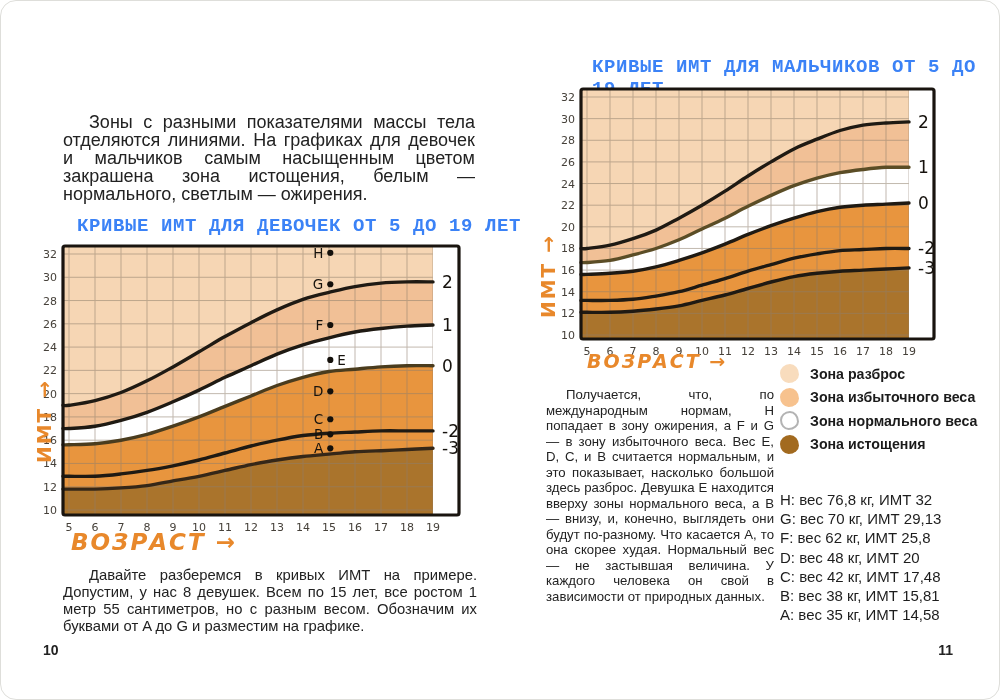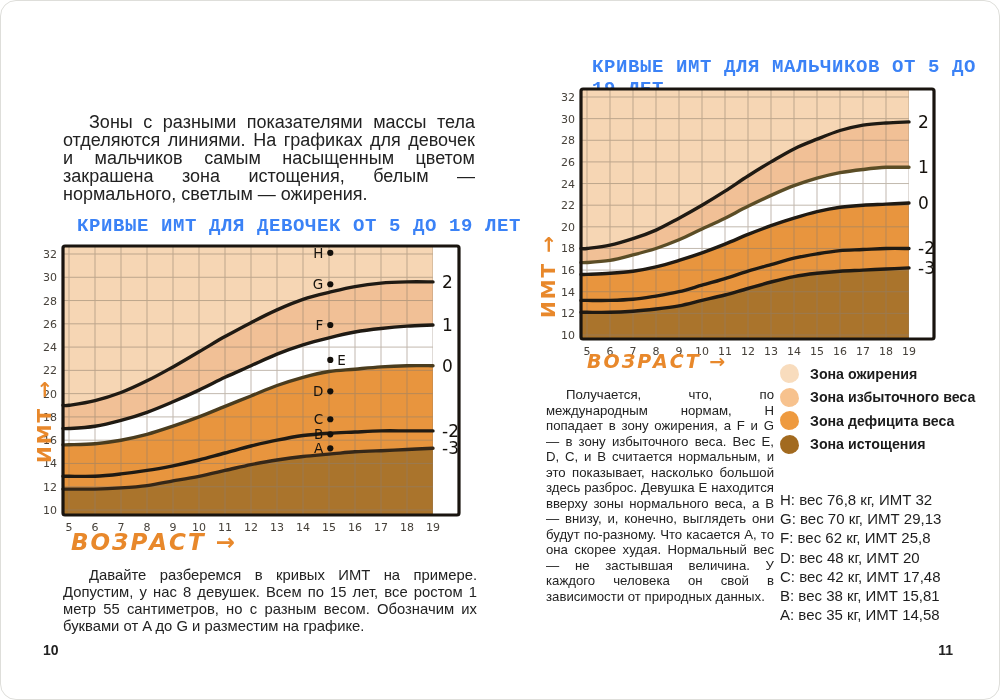--- a/index.html
+++ b/index.html
@@ -220,29 +220,29 @@
       <text x="306" y="278" text-anchor="middle" font-size="11" fill="#46413a">17</text>
       <text x="329" y="278" text-anchor="middle" font-size="11" fill="#46413a">18</text>
       <text x="352" y="278" text-anchor="middle" font-size="11" fill="#46413a">19</text>
     </svg>
   <div class="abs vlab" id="boys-ylabel">ИМТ →</div>
   <div class="abs hlab" id="boys-xlabel">ВОЗРАСТ →</div>
 
   <div class="abs legend" id="legend">
       <div class="lrow">
         <span class="blob" style="background: rgb(248, 220, 189);"></span>
-        <span class="lab">Зона ожирения</span>
+        <span class="lab">Зона разброс</span>
       </div>
       <div class="lrow">
         <span class="blob" style="background: rgb(247, 194, 142);"></span>
         <span class="lab">Зона избыточного веса</span>
       </div>
       <div class="lrow">
-        <span class="blob" style="background: rgb(238, 154, 63);"></span>
-        <span class="lab">Зона дефицита веса</span>
+        <span class="blob" style="background: rgb(255, 255, 255); border: 2px solid rgb(179, 179, 179);"></span>
+        <span class="lab">Зона нормального веса</span>
       </div>
       <div class="lrow">
         <span class="blob" style="background: rgb(162, 106, 31);"></span>
         <span class="lab">Зона истощения</span>
       </div>
     </div>
   <div class="abs para" id="right-body">Получается, что, по международным нормам, H попадает в зону ожирения, а F и G — в зону избыточного веса. Вес E, D, C, и B считается нормальным, и это показывает, насколько большой здесь разброс. Девушка E находится вверху зоны нормального веса, а B — внизу, и, конечно, выглядеть они будут по-разному. Что касается A, то она скорее худая. Нормальный вес — не застывшая величина. У каждого человека он свой в зависимости от природных данных.</div>
   <div class="abs stats" id="stats">
       <div>H: вес 76,8 кг, ИМТ 32</div>
       <div>G: вес 70 кг, ИМТ 29,13</div>

